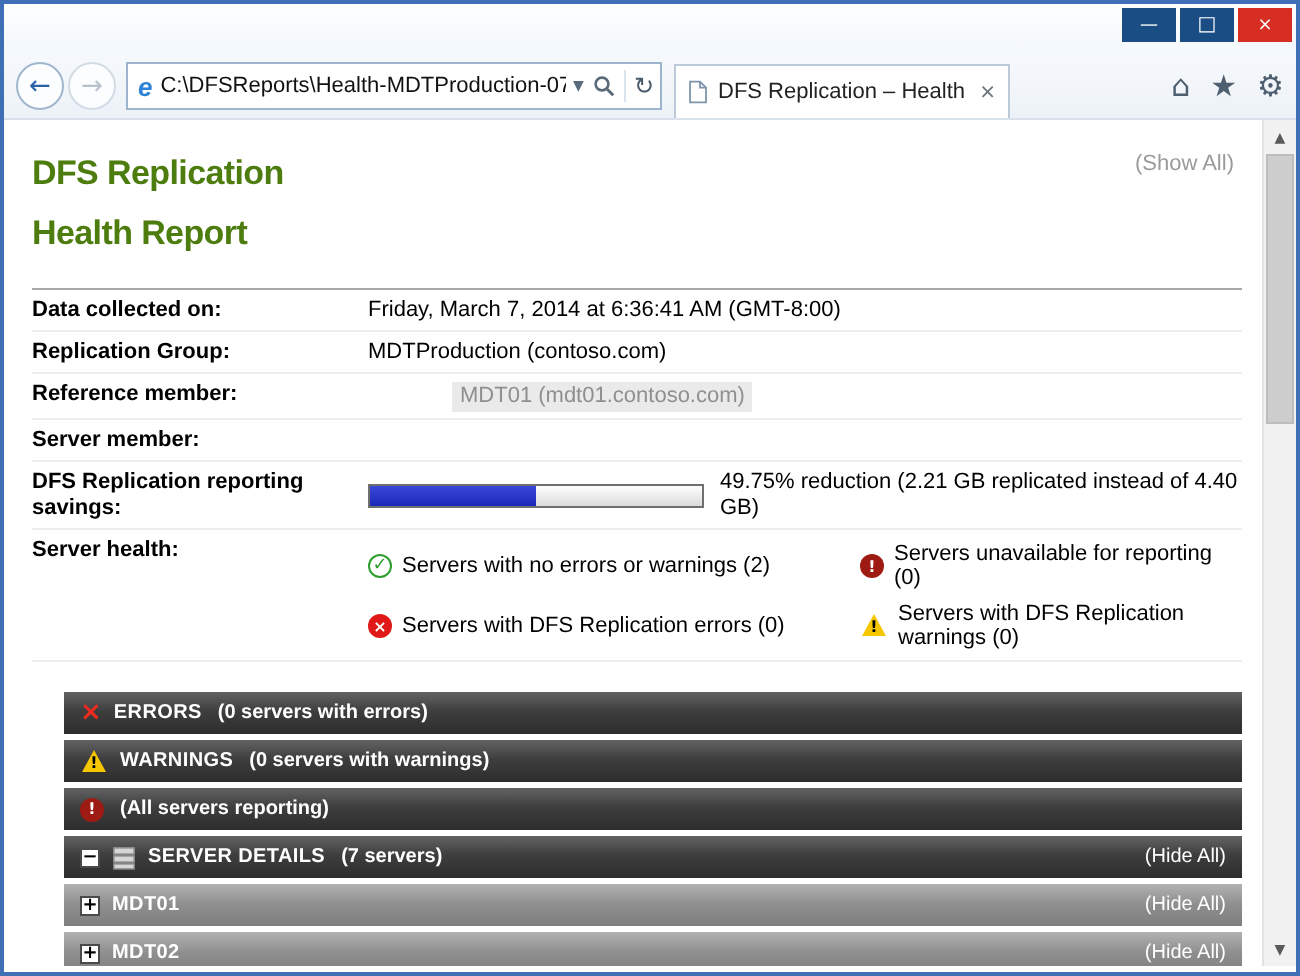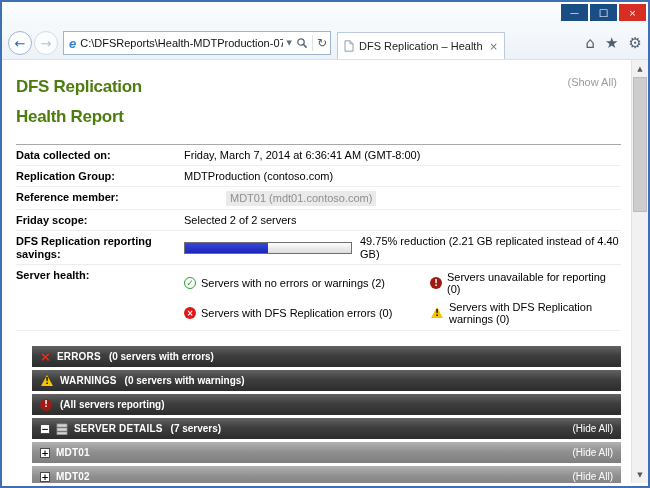--- a/index.html
+++ b/index.html
@@ -155,22 +155,21 @@
           <div class="field-label">Replication Group:</div>
           <div class="field-value">MDTProduction (contoso.com)</div>
         </div>
 
         <div class="field-row">
           <div class="field-label">Reference member:</div>
           <div class="field-value muted">MDT01 (mdt01.contoso.com)</div>
         </div>
 
         <div class="field-row">
-          <div class="field-label">Friday scope:</div>
-          <div class="field-value">Selected 2 of 2 servers</div>
+          <div class="field-label">Server member:</div>
         </div>
 
         <div class="field-row">
           <div class="field-label">DFS Replication reporting savings:</div>
           <div class="field-value bw-value">
             <span class="progress">
                 <span class="fill" style="width: 49.75%;"></span>
               </span>
             <span>49.75% reduction (2.21 GB replicated instead of 4.40 GB)</span>
           </div>

